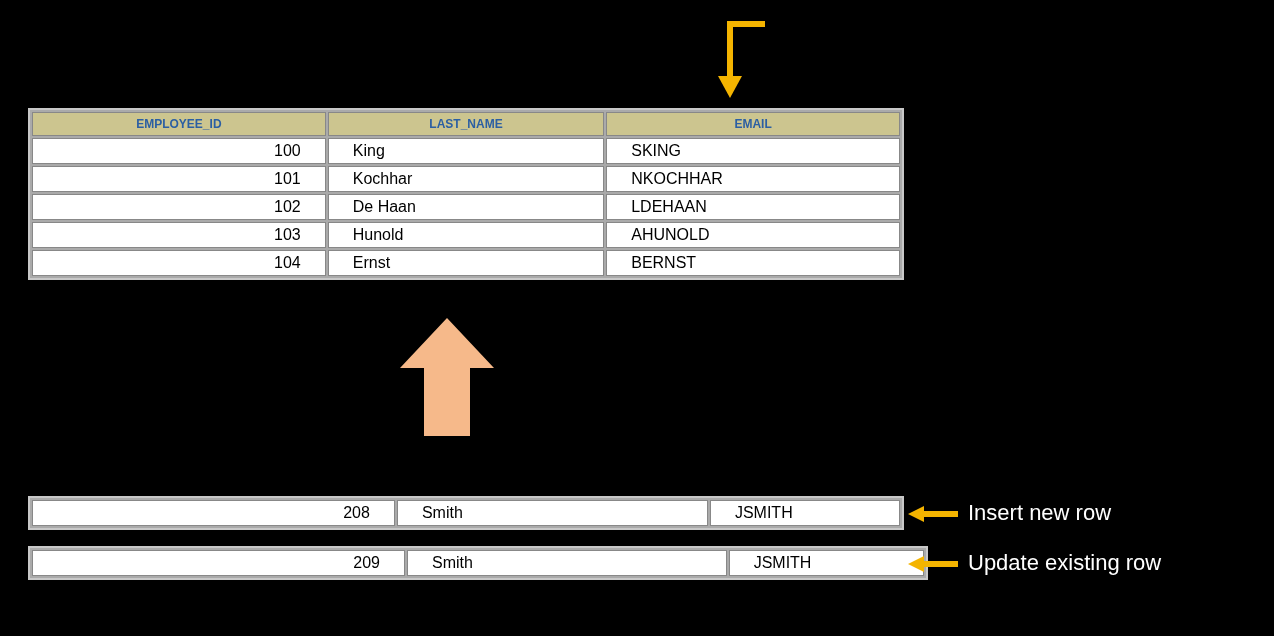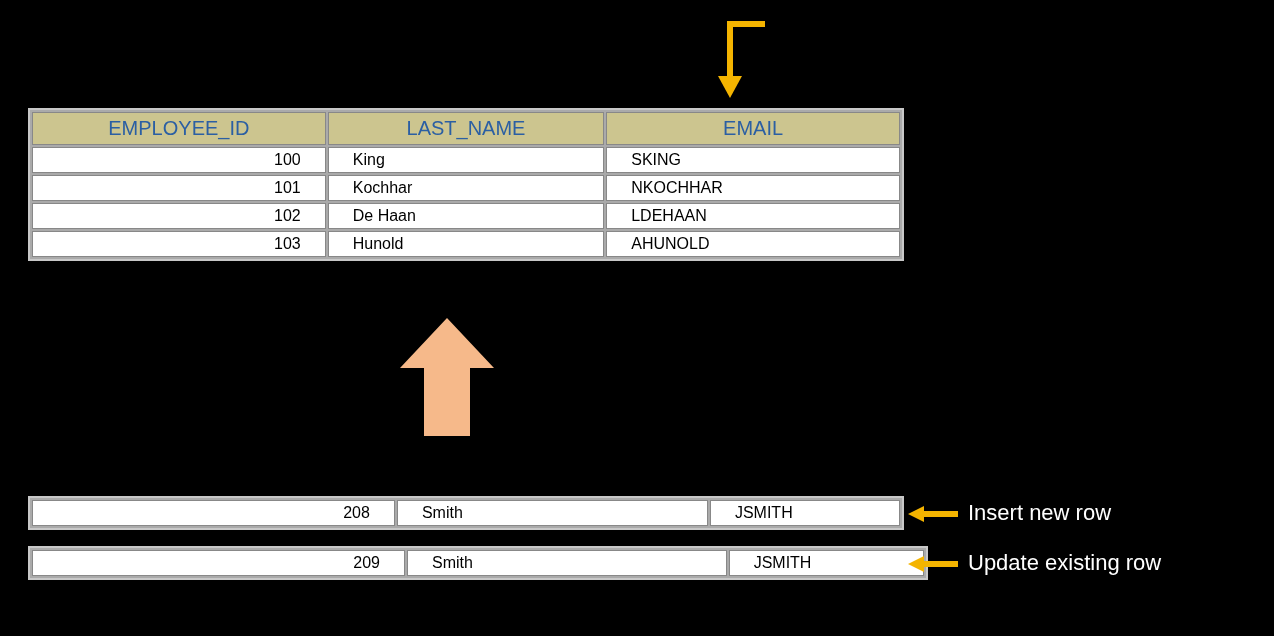--- a/index.html
+++ b/index.html
@@ -20,25 +20,25 @@
   }
   table {
     border-collapse: separate;
     border-spacing: 2px;
     width: 100%;
     background: #aaa;
   }
   th {
     background: #ccc58f;
     color: #2b5fa3;
-    font-weight: normal;
+    font-weight: bold;
     text-align: center;
     padding: 4px 14px;
     border: 1px solid #888;
-    font-size: 20px;
+    font-size: 12px;
   }
   td {
     background: #fff;
     border: 1px solid #888;
     padding: 3px 24px;
     font-size: 16px;
     color: #000;
   }
   td.num { text-align: right; }
   td.txt { text-align: left; }
@@ -130,20 +130,25 @@
       <tr>
         <td class="num">102</td>
         <td class="txt">De Haan</td>
         <td class="txt">LDEHAAN</td>
       </tr>
       <tr>
         <td class="num">103</td>
         <td class="txt">Hunold</td>
         <td class="txt">AHUNOLD</td>
       </tr>
+      <tr>
+        <td class="num">104</td>
+        <td class="txt">Ernst</td>
+        <td class="txt">BERNST</td>
+      </tr>
     </tbody>
   </table>
 </div>
 
 <div class="big-arrow">
   <svg viewBox="0 0 94 118" width="94" height="118">
     <polygon points="47,0 94,50 70,50 70,118 24,118 24,50 0,50" fill="#f6b98a"></polygon>
   </svg>
 </div>
 

